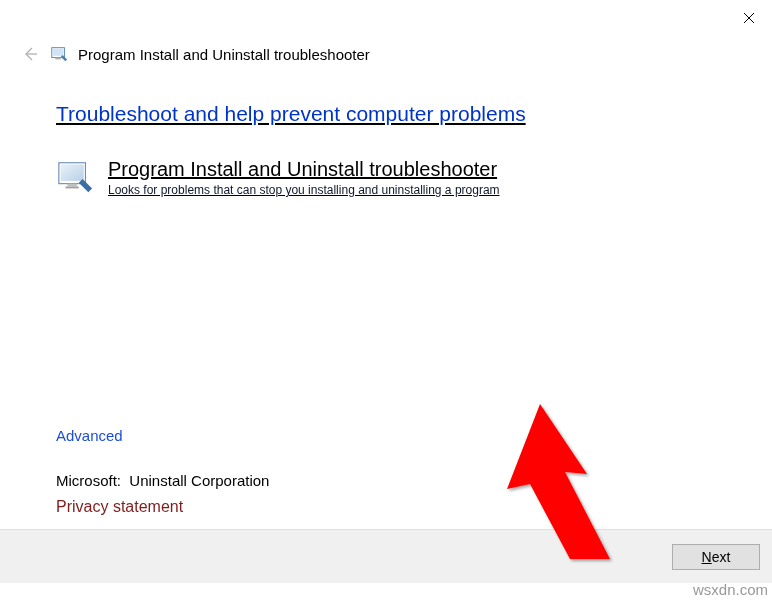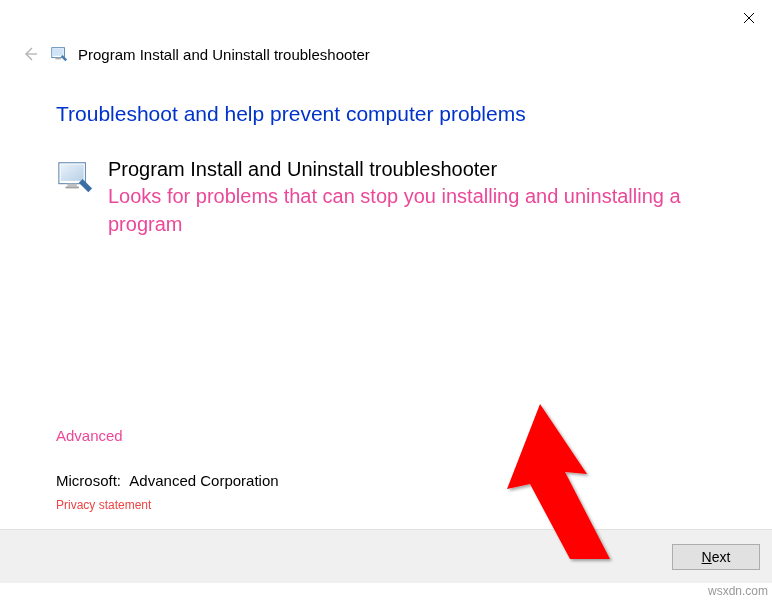--- a/index.html
+++ b/index.html
@@ -47,20 +47,21 @@
     .header-icon {
       width: 18px;
       height: 18px;
     }
     .header-title {
       font-size: 15px;
       color: #000;
     }
     .content {
       padding: 38px 72px 0 56px;
+      text-decoration: underline;
     }
     .main-heading {
       color: #0033cc;
       font-size: 21px;
       font-weight: 400;
       margin-bottom: 30px;
     }
     .section {
       display: flex;
       gap: 14px;
@@ -71,45 +72,45 @@
       height: 38px;
       flex-shrink: 0;
       margin-top: 2px;
     }
     .section-text .title {
       font-size: 20px;
       color: #000;
       line-height: 1.3;
     }
     .section-text .desc {
-      font-size: 20px;
-      color: #ec4899;
+      font-size: 12px;
+      color: #0f172a;
       line-height: 1.4;
     }
     .advanced-link {
       position: absolute;
       left: 56px;
       top: 427px;
-      color: #ec4899;
+      color: #1d4ed8;
       font-size: 15px;
       cursor: pointer;
     }
     .publisher-row {
       position: absolute;
       left: 56px;
       top: 472px;
       font-size: 15px;
       color: #000;
     }
     .privacy-link {
       position: absolute;
       left: 56px;
       top: 498px;
-      color: #ef4444;
-      font-size: 12px;
+      color: #7f1d1d;
+      font-size: 16px;
       cursor: pointer;
     }
     .button-bar {
       position: absolute;
       bottom: 17px;
       left: 0;
       right: 0;
       background: #f0f0f0;
       border-top: 1px solid #e0e0e0;
       height: 54px;
@@ -135,21 +136,21 @@
       left: 470px;
       top: 404px;
       width: 160px;
       height: 160px;
       pointer-events: none;
     }
     .watermark {
       position: absolute;
       right: 4px;
       bottom: 2px;
-      font-size: 12px;
+      font-size: 15px;
       color: #999;
       font-family: Arial, sans-serif;
     }
   </style>
 </head>
 <body>
 
 <div class="titlebar">
   <div class="close-btn">
     <svg width="12" height="12" viewBox="0 0 12 12">
@@ -195,21 +196,21 @@
     <div class="section-text">
       <div class="title">Program Install and Uninstall troubleshooter</div>
       <div class="desc">Looks for problems that can stop you installing and uninstalling a program</div>
     </div>
   </div>
 </div>
 
 <a class="advanced-link">Advanced</a>
 
 <div class="publisher-row">
-  <span>Microsoft:</span>&nbsp;&nbsp;<span>Advanced Corporation</span>
+  <span>Microsoft:</span>&nbsp;&nbsp;<span>Uninstall Corporation</span>
 </div>
 
 <a class="privacy-link">Privacy statement</a>
 
 <div class="button-bar">
   <button class="win-button"><span class="underline-char">N</span><span>ext</span></button>
 </div>
 
 <svg class="red-arrow" viewBox="0 0 160 160">
   <defs>

